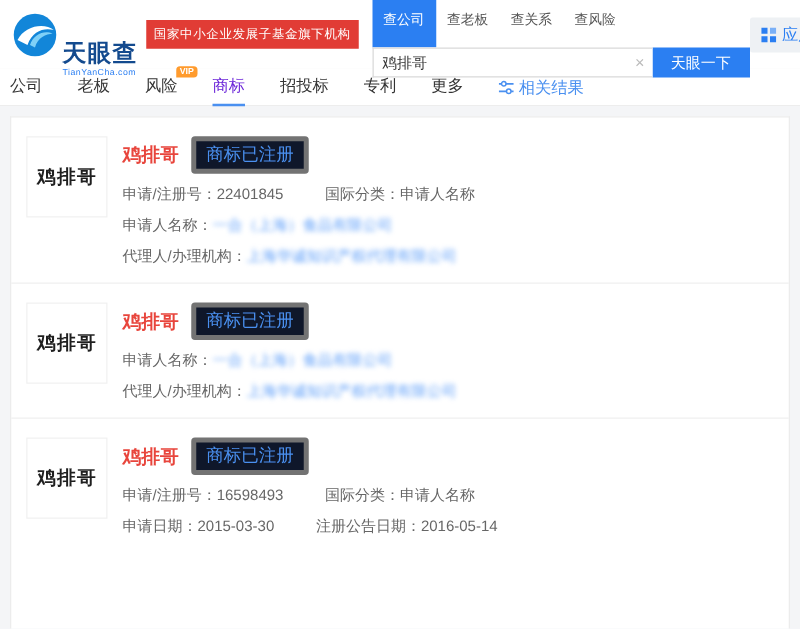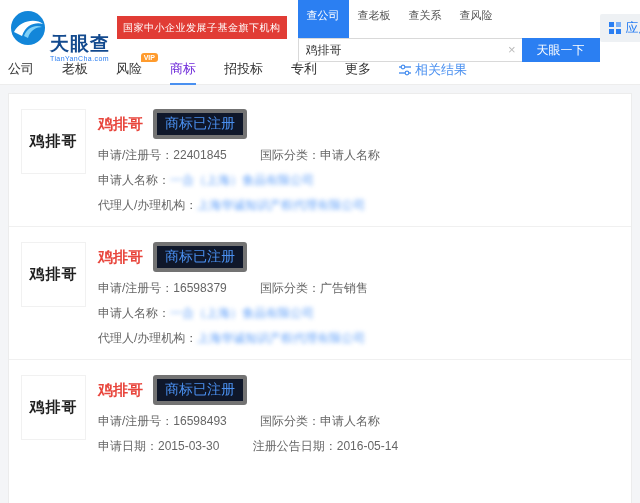--- a/index.html
+++ b/index.html
@@ -165,24 +165,20 @@
   </div>
 
   <div class="card">
     <div class="tm-img">鸡排哥</div>
     <div class="card-body">
       <div class="card-head">
         <span class="card-title">鸡排哥</span>
         <span class="tm-badge">商标已注册</span>
       </div>
       <div class="info-row">
-        <span class="pair"><span>申请/注册号：</span><span>16598379</span></span>
-        <span class="pair"><span>国际分类：</span><span>广告销售</span></span>
-      </div>
-      <div class="info-row">
         <span>申请人名称：</span><span class="blur-link">一合（上海）食品有限公司</span>
       </div>
       <div class="info-row">
         <span>代理人/办理机构：</span><span class="blur-link">上海华诚知识产权代理有限公司</span>
       </div>
     </div>
   </div>
 
   <div class="card">
     <div class="tm-img">鸡排哥</div>

